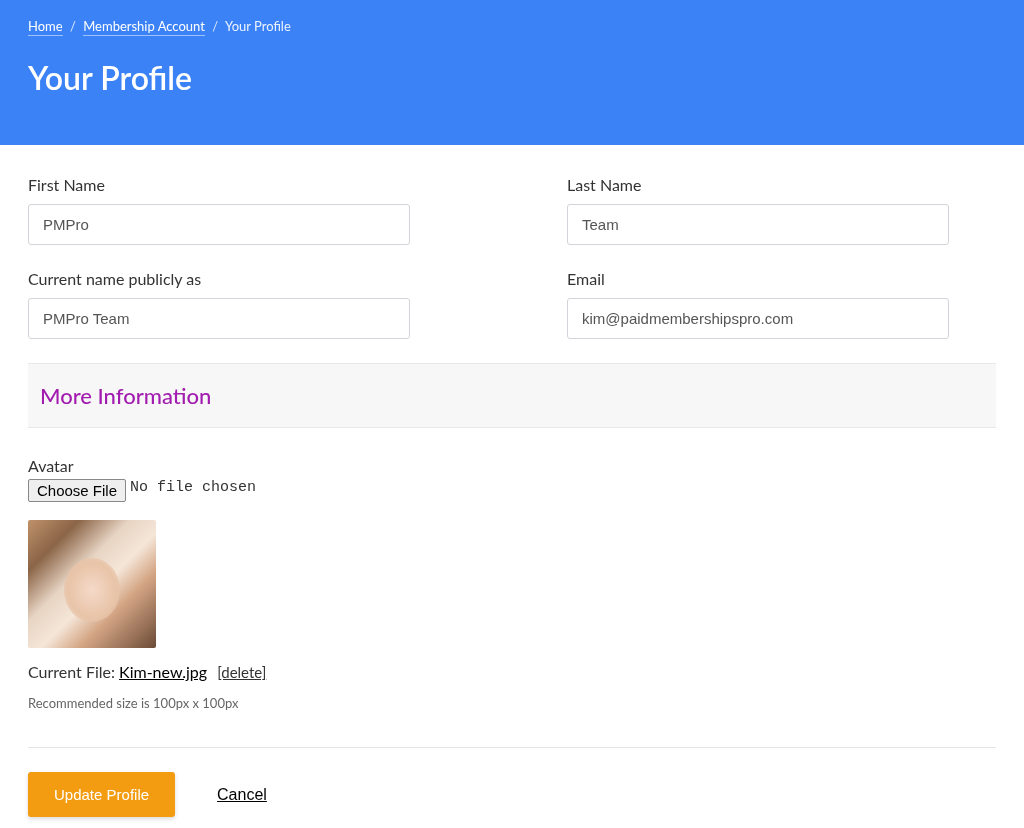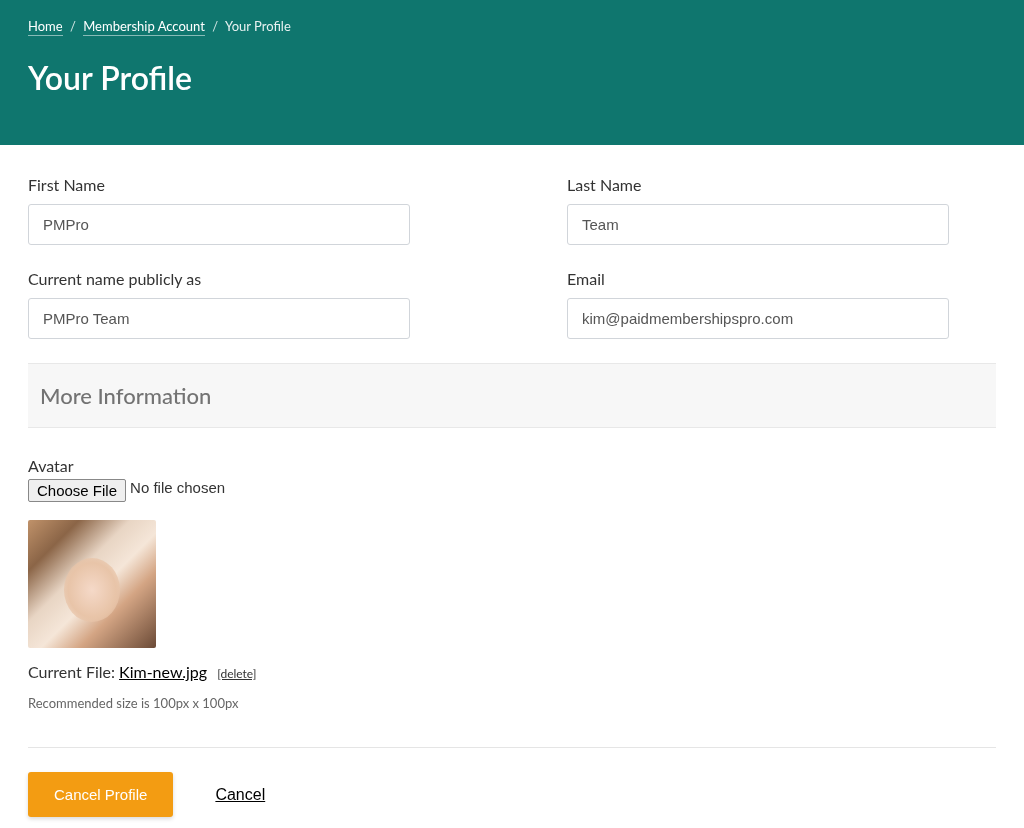--- a/index.html
+++ b/index.html
@@ -6,21 +6,21 @@
       margin: 0;
       padding: 0;
       box-sizing: border-box;
     }
     body {
       font-family: -apple-system, BlinkMacSystemFont, "Segoe UI", "Lato", sans-serif;
       background: #fff;
       width: 1024px;
     }
     .header {
-      background: #0f766e;
+      background: #3b82f6;
       padding: 18px 28px 48px 28px;
       color: #fff;
     }
     .breadcrumb {
       font-size: 13px;
       margin-bottom: 24px;
     }
     .breadcrumb a {
       color: #fff;
       text-decoration: none;
@@ -75,21 +75,21 @@
       background: #f7f7f7;
       border-top: 1px solid #e8e8e8;
       border-bottom: 1px solid #e8e8e8;
       padding: 18px 12px;
       margin-top: 10px;
       margin-bottom: 28px;
     }
     .section-header h2 {
       font-size: 22px;
       font-weight: 500;
-      color: #737373;
+      color: #a21caf;
     }
     .avatar-section label {
       display: block;
       font-size: 16px;
       color: #333;
       margin-bottom: 4px;
     }
     .file-input-row {
       display: flex;
       align-items: flex-start;
@@ -101,21 +101,21 @@
       border: 1px solid #888;
       border-radius: 2px;
       background: #efefef;
       cursor: pointer;
       margin-right: 4px;
       font-family: Arial, sans-serif;
     }
     .file-status {
       font-size: 15px;
       color: #333;
-      font-family: Liberation Sans, sans-serif;
+      font-family: Liberation Mono, monospace;
     }
     .avatar-preview {
       width: 128px;
       height: 128px;
       background: linear-gradient(135deg, #c0926a 0%, #8b6547 20%, #e8d5c4 40%, #f5e6d8 55%, #d4a584 70%, #6b4a36 100%);
       border-radius: 2px;
       margin-bottom: 14px;
       position: relative;
       overflow: hidden;
     }
@@ -132,21 +132,21 @@
     .current-file {
       font-size: 16px;
       color: #333;
       margin-bottom: 14px;
     }
     .current-file-name {
       text-decoration: underline;
       color: #000000;
     }
     .delete-link {
-      font-size: 12px;
+      font-size: 15px;
       color: #333;
       margin-left: 6px;
     }
     .recommended {
       font-size: 13px;
       color: #666;
       margin-bottom: 36px;
     }
     .action-divider {
       border: none;
@@ -229,17 +229,17 @@
     <div class="current-file">
       <span>Current File: </span><a href="#" class="current-file-name">Kim-new.jpg</a>
       <a href="#" class="delete-link">[delete]</a>
     </div>
     <div class="recommended">Recommended size is 100px x 100px</div>
   </div>
 
   <hr class="action-divider">
 
   <div class="actions">
-    <button class="btn-primary">Cancel Profile</button>
+    <button class="btn-primary">Update Profile</button>
     <button class="btn-cancel">Cancel</button>
   </div>
 
 </div>
 
 </body></html>

